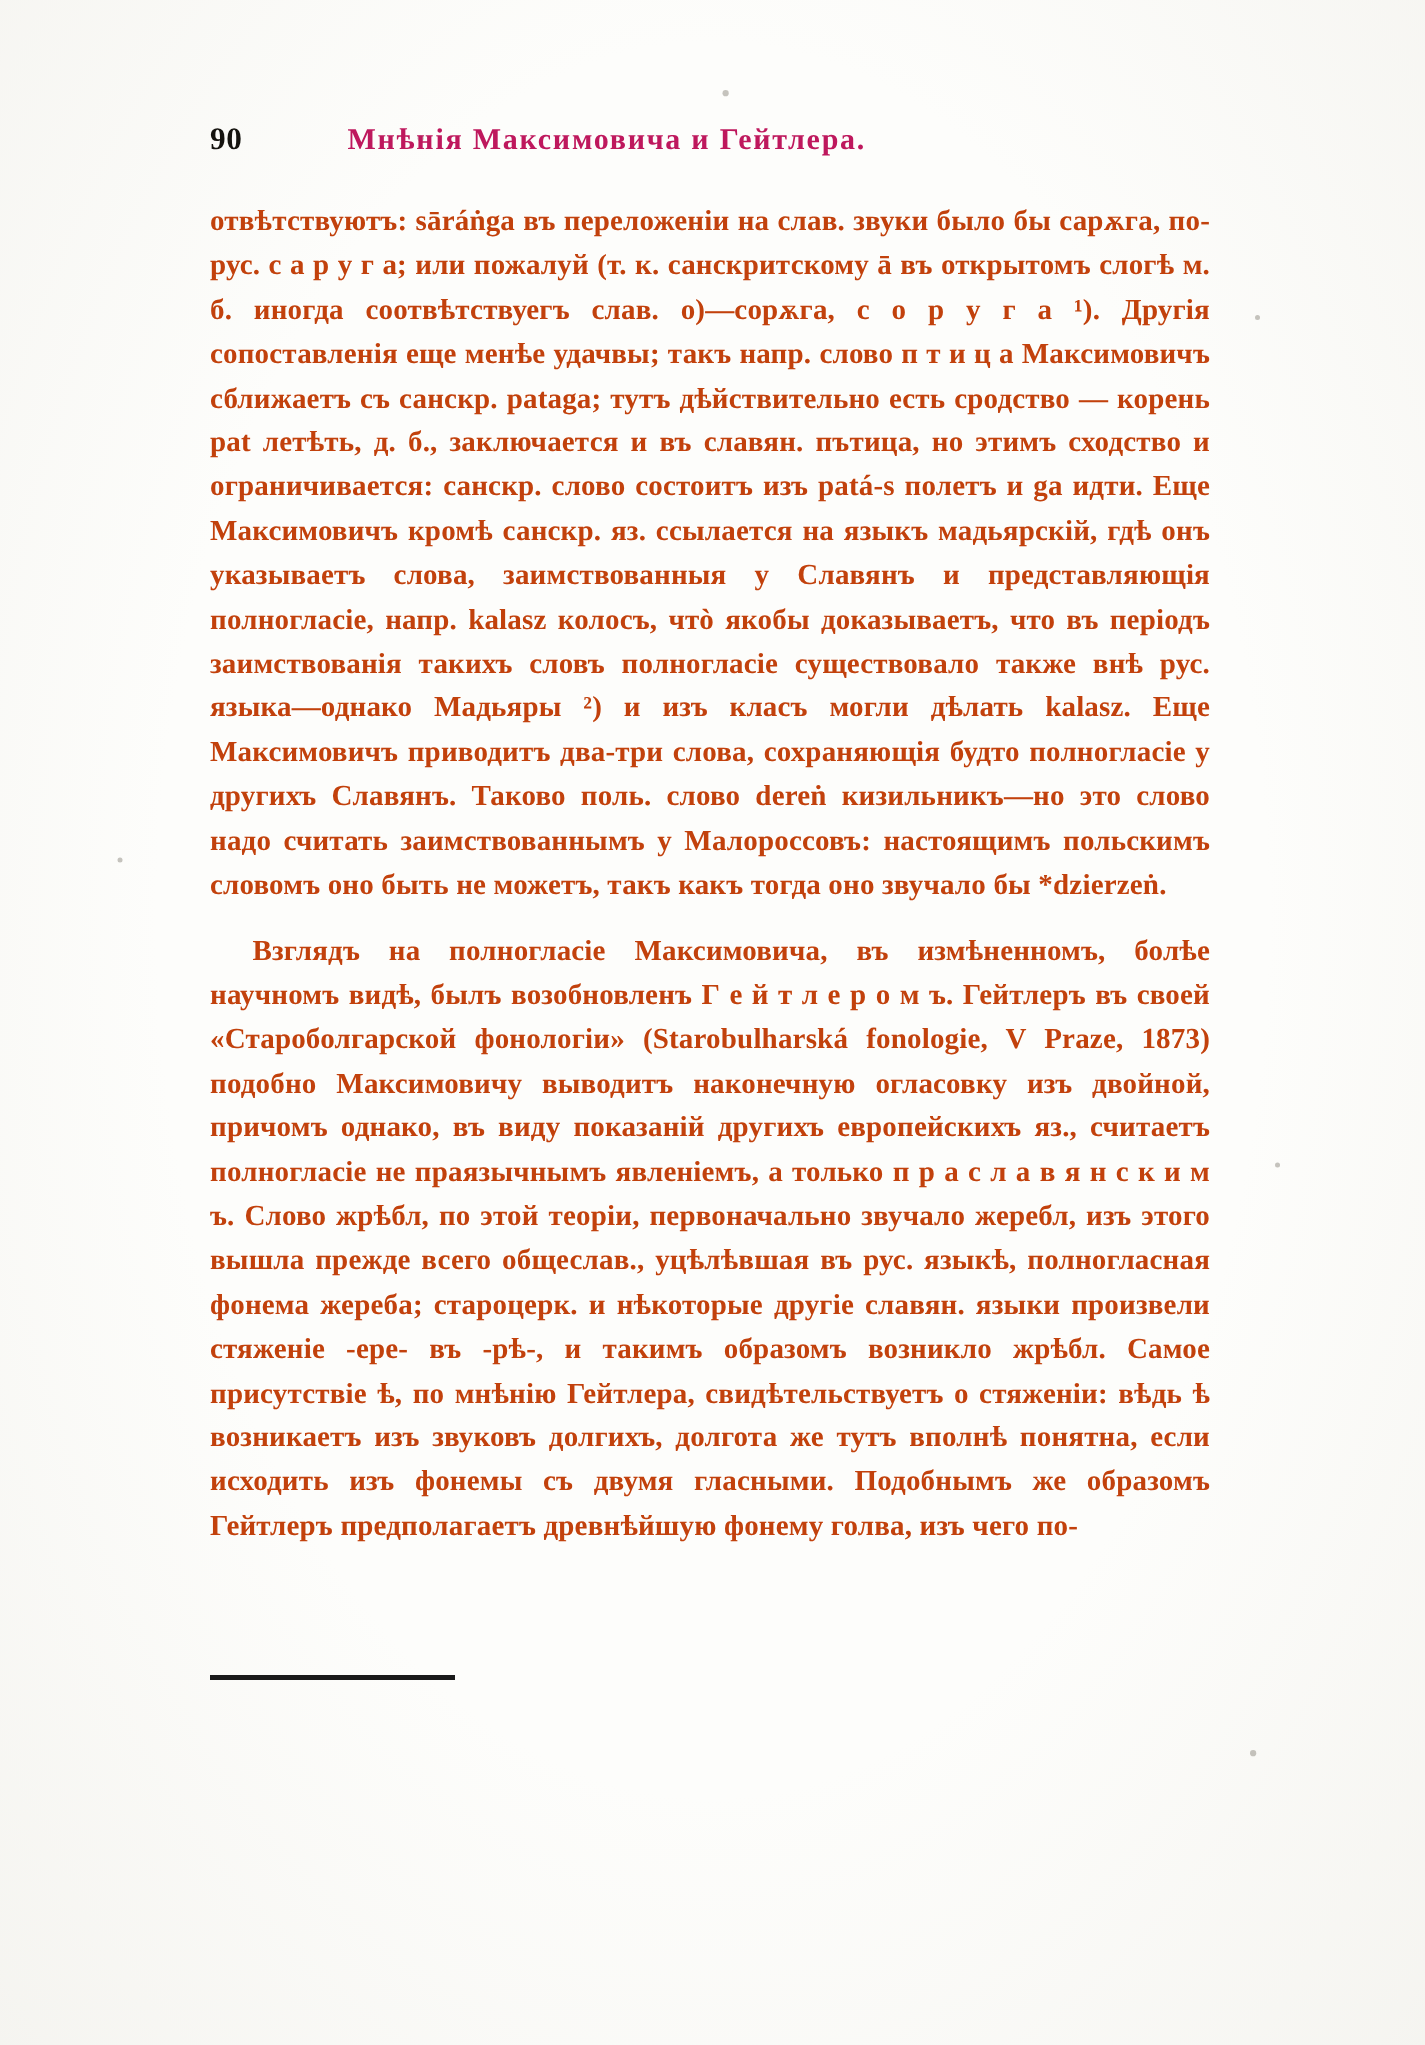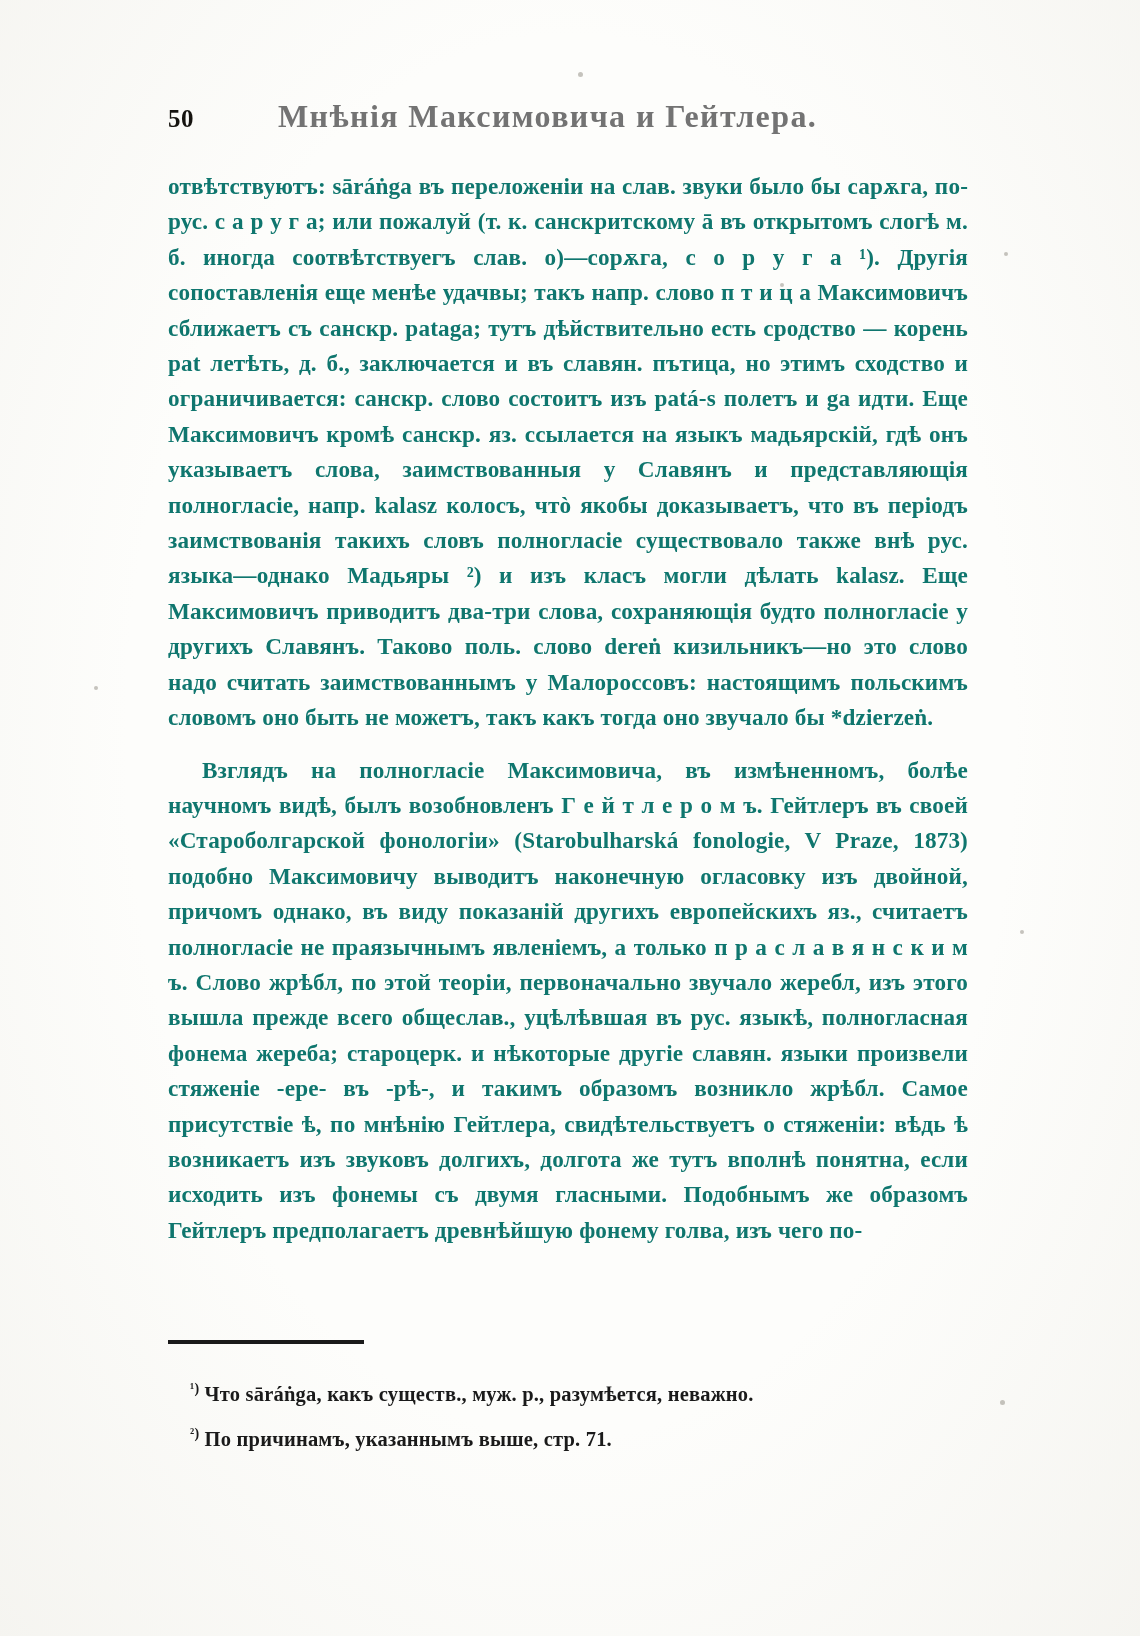--- a/index.html
+++ b/index.html
@@ -44,34 +44,34 @@
   }
   .folio {
     font-size: 25px;
     font-weight: 700;
     letter-spacing: 0.5px;
     width: 110px;
     flex: none;
     color: #15130f;
   }
   .running-title {
-    font-size: 32px;
+    font-size: 24px;
     font-weight: 700;
     letter-spacing: 1.4px;
-    color: #737373;
+    color: #be185d;
     white-space: nowrap;
   }
   p.body-par {
     font-size: 23.2px;
     line-height: 35.4px;
     text-align: justify;
     text-justify: inter-word;
     margin: 0 0 0 0;
     letter-spacing: 0.15px;
-    color: #0f766e;
+    color: #c2410c;
     font-weight: 600;
     hyphens: manual;
   }
   p.body-par + p.body-par {
     margin-top: 17px;
   }
   p.indent {
     text-indent: 34px;
   }
   .footnote-rule {
@@ -118,35 +118,25 @@
   <span class="speck" style="left:334px; top:108px; width:5px; height:5px;"></span>
   <span class="speck" style="left:1004px; top:252px; width:4px; height:4px;"></span>
   <span class="speck" style="left:780px; top:283px; width:4px; height:4px;"></span>
   <span class="speck" style="left:94px; top:686px; width:4px; height:4px;"></span>
   <span class="speck" style="left:1000px; top:1400px; width:5px; height:5px;"></span>
   <span class="speck" style="left:1020px; top:930px; width:4px; height:4px;"></span>
 
   <div class="content">
 
     <div class="header-row">
-      <div class="folio">50</div>
+      <div class="folio">90</div>
       <div class="running-title">Мнѣнія Максимовича и Гейтлера.</div>
     </div>
 
     <p class="body-par">отвѣтствуютъ: sāráṅga въ переложеніи на слав. звуки было бы сарѫга, по-рус. с а р у г а; или пожалуй (т. к. санскритскому ā въ открытомъ слогѣ м. б. иногда соотвѣтствуегъ слав. о)—сорѫга, с о р у г а ¹). Другія сопоставленія еще менѣе удачвы; такъ напр. слово п т и ц а Максимовичъ сближаетъ съ санскр. pataga; тутъ дѣйствительно есть сродство — корень pat летѣть, д. б., заключается и въ славян. пътица, но этимъ сходство и ограничивается: санскр. слово состоитъ изъ patá-s полетъ и ga идти. Еще Максимовичъ кромѣ санскр. яз. ссылается на языкъ мадьярскій, гдѣ онъ указываетъ слова, заимствованныя у Славянъ и представляющія полногласіе, напр. kalasz колосъ, чтò якобы доказываетъ, что въ періодъ заимствованія такихъ словъ полногласіе существовало также внѣ рус. языка—однако Мадьяры ²) и изъ класъ могли дѣлать kalasz. Еще Максимовичъ приводитъ два-три слова, сохраняющія будто полногласіе у другихъ Славянъ. Таково поль. слово dereṅ кизильникъ—но это слово надо считать заимствованнымъ у Малороссовъ: настоящимъ польскимъ словомъ оно быть не можетъ, такъ какъ тогда оно звучало бы *dzierzeṅ.</p>
     <p class="body-par indent">Взглядъ на полногласіе Максимовича, въ измѣненномъ, болѣе научномъ видѣ, былъ возобновленъ Г е й т л е р о м ъ. Гейтлеръ въ своей «Староболгарской фонологіи» (Starobulharská fonologie, V Praze, 1873) подобно Максимовичу выводитъ наконечную огласовку изъ двойной, причомъ однако, въ виду показаній другихъ европейскихъ яз., считаетъ полногласіе не праязычнымъ явленіемъ, а только п р а с л а в я н с к и м ъ. Слово жрѣбл, по этой теоріи, первоначально звучало жеребл, изъ этого вышла прежде всего общеслав., уцѣлѣвшая въ рус. языкѣ, полногласная фонема жереба; староцерк. и нѣкоторые другіе славян. языки произвели стяженіе -ере- въ -рѣ-, и такимъ образомъ возникло жрѣбл. Самое присутствіе ѣ, по мнѣнію Гейтлера, свидѣтельствуетъ о стяженіи: вѣдь ѣ возникаетъ изъ звуковъ долгихъ, долгота же тутъ вполнѣ понятна, если исходить изъ фонемы съ двумя гласными. Подобнымъ же образомъ Гейтлеръ предполагаетъ древнѣйшую фонему голва, изъ чего по-</p>
 
   </div>
 
   <div class="footnote-rule"></div>
 
-  <div class="footnotes">
-    <p>
-      <span class="fn-mark">¹)</span>
-      <span>Что sāráṅga, какъ существ., муж. р., разумѣется, неважно.</span>
-    </p>
-    <p>
-      <span class="fn-mark">²)</span>
-      <span>По причинамъ, указаннымъ выше, стр. 71.</span>
-    </p>
-  </div>
 
 </div>
 
 </body></html>

